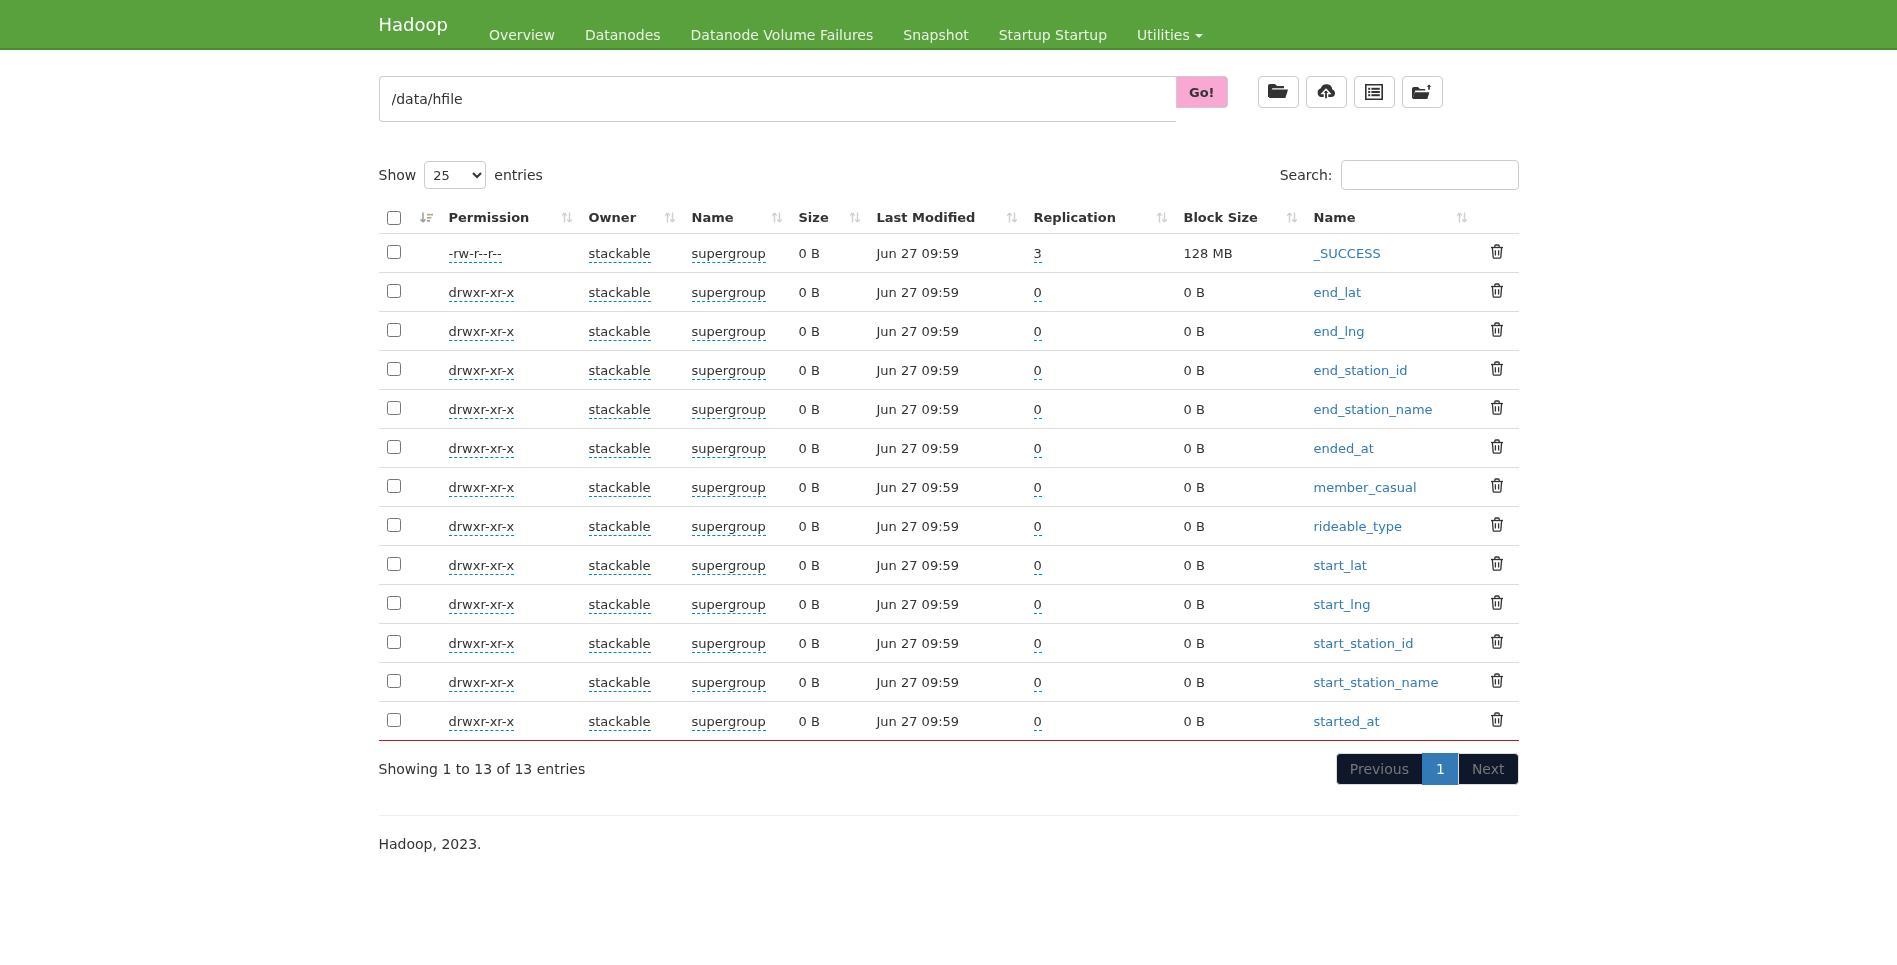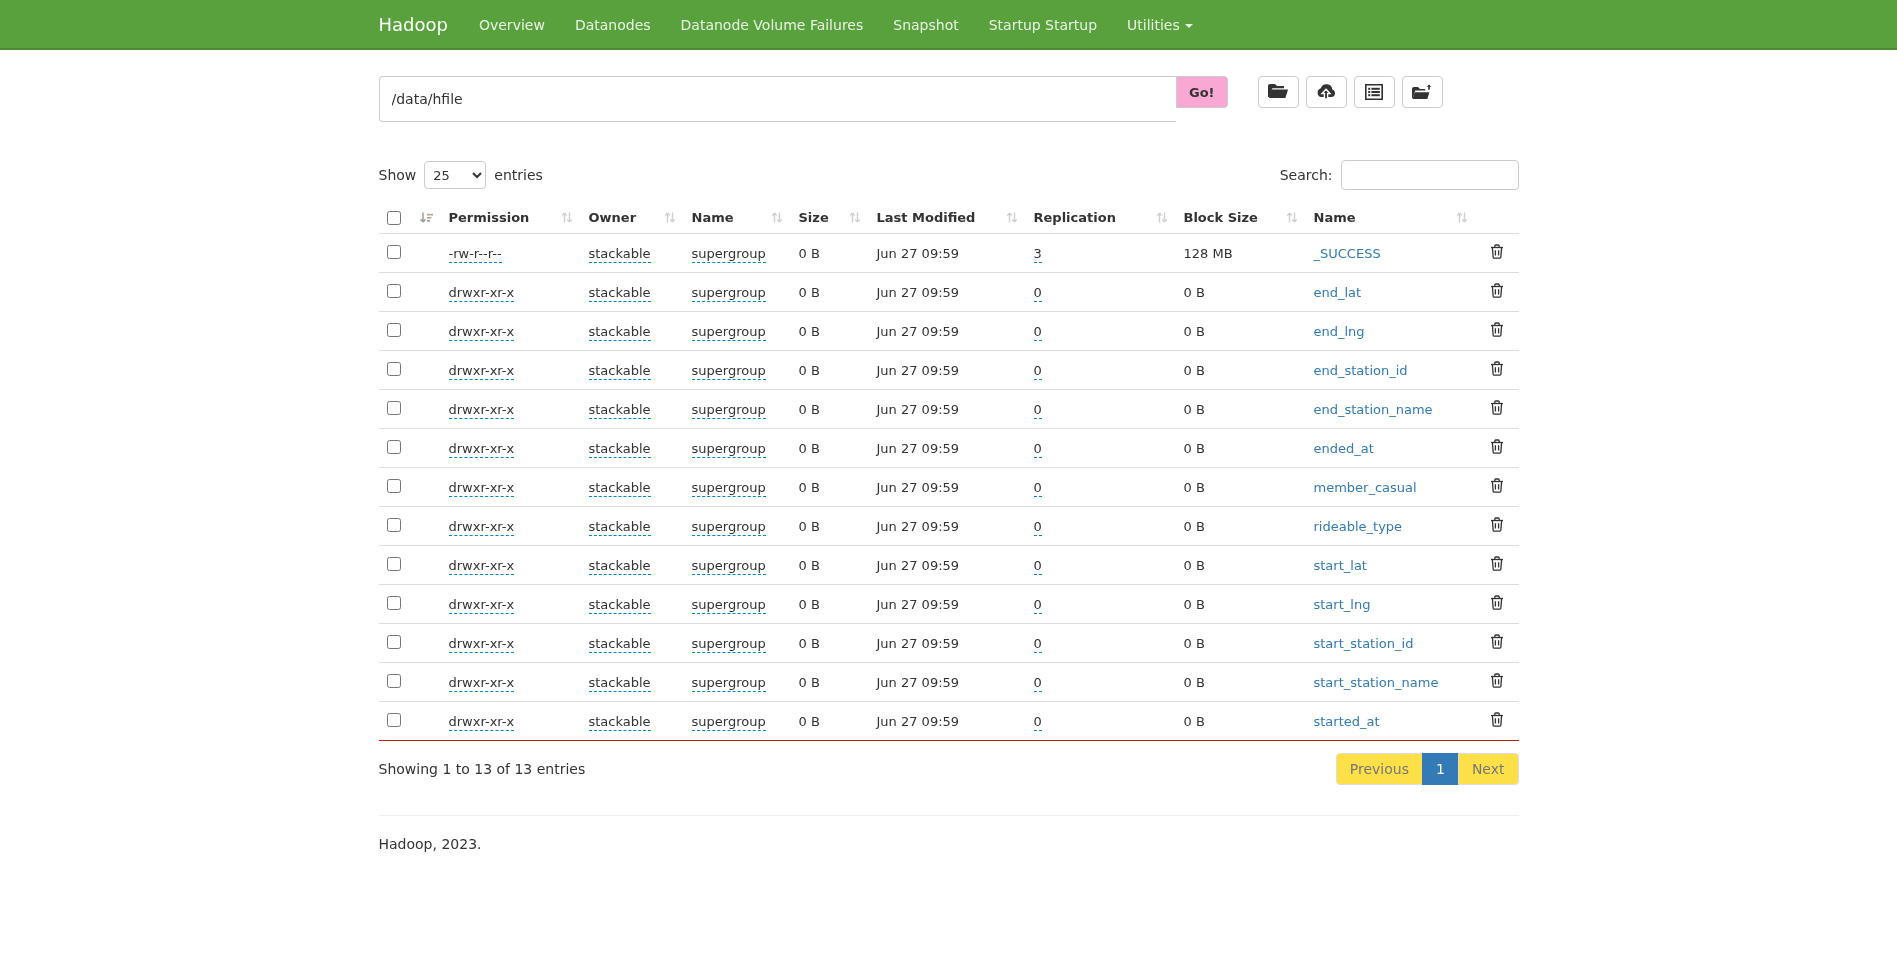--- a/index.html
+++ b/index.html
@@ -19,21 +19,21 @@
     border-bottom: 2px solid #4b8a30;
   }
   .navbar-inner {
     width: 1140px; margin: 0 auto;
     display: flex; align-items: stretch;
   }
   .navbar-brand {
     color: #ffffff; font-size: 18px; line-height: 50px;
     padding-right: 16px; text-decoration: none; cursor: pointer;
   }
-  .navbar-nav { display: flex; list-style: none; margin: 0; padding: 0; }
+  .navbar-nav { display: flex; list-style: none; margin: 10px; padding: 0; }
   .navbar-nav li {
     color: rgba(255,255,255,0.87);
     font-size: 14px; line-height: 50px;
     padding: 0 15px; cursor: pointer; white-space: nowrap;
   }
   .caret {
     display: inline-block; width: 0; height: 0; margin-left: 5px;
     vertical-align: middle;
     border-top: 4px solid rgba(255,255,255,0.87);
     border-left: 4px solid transparent; border-right: 4px solid transparent;
@@ -126,21 +126,21 @@
   .sort-icon { display: inline-flex; flex: none; margin-left: 6px; }
 
   
   .table-footer-row {
     margin-top: 12px;
     display: flex; justify-content: space-between; align-items: center;
   }
   .dt-info { font-size: 14px; color: #333; }
   .pagination { display: flex; list-style: none; margin: 0; padding: 0; }
   .pagination li {
-    border: 1px solid #ddd; background: #fde047; color: #777;
+    border: 1px solid #ddd; background: #0f172a; color: #777;
     padding: 7px 13px; font-size: 14px; margin-left: -1px; cursor: pointer;
   }
   .pagination li.first { border-radius: 4px 0 0 4px; }
   .pagination li.last { border-radius: 0 4px 4px 0; }
   .pagination li.active {
     background: #337ab7; border-color: #337ab7; color: #fff;
   }
 
   
   .site-footer {

